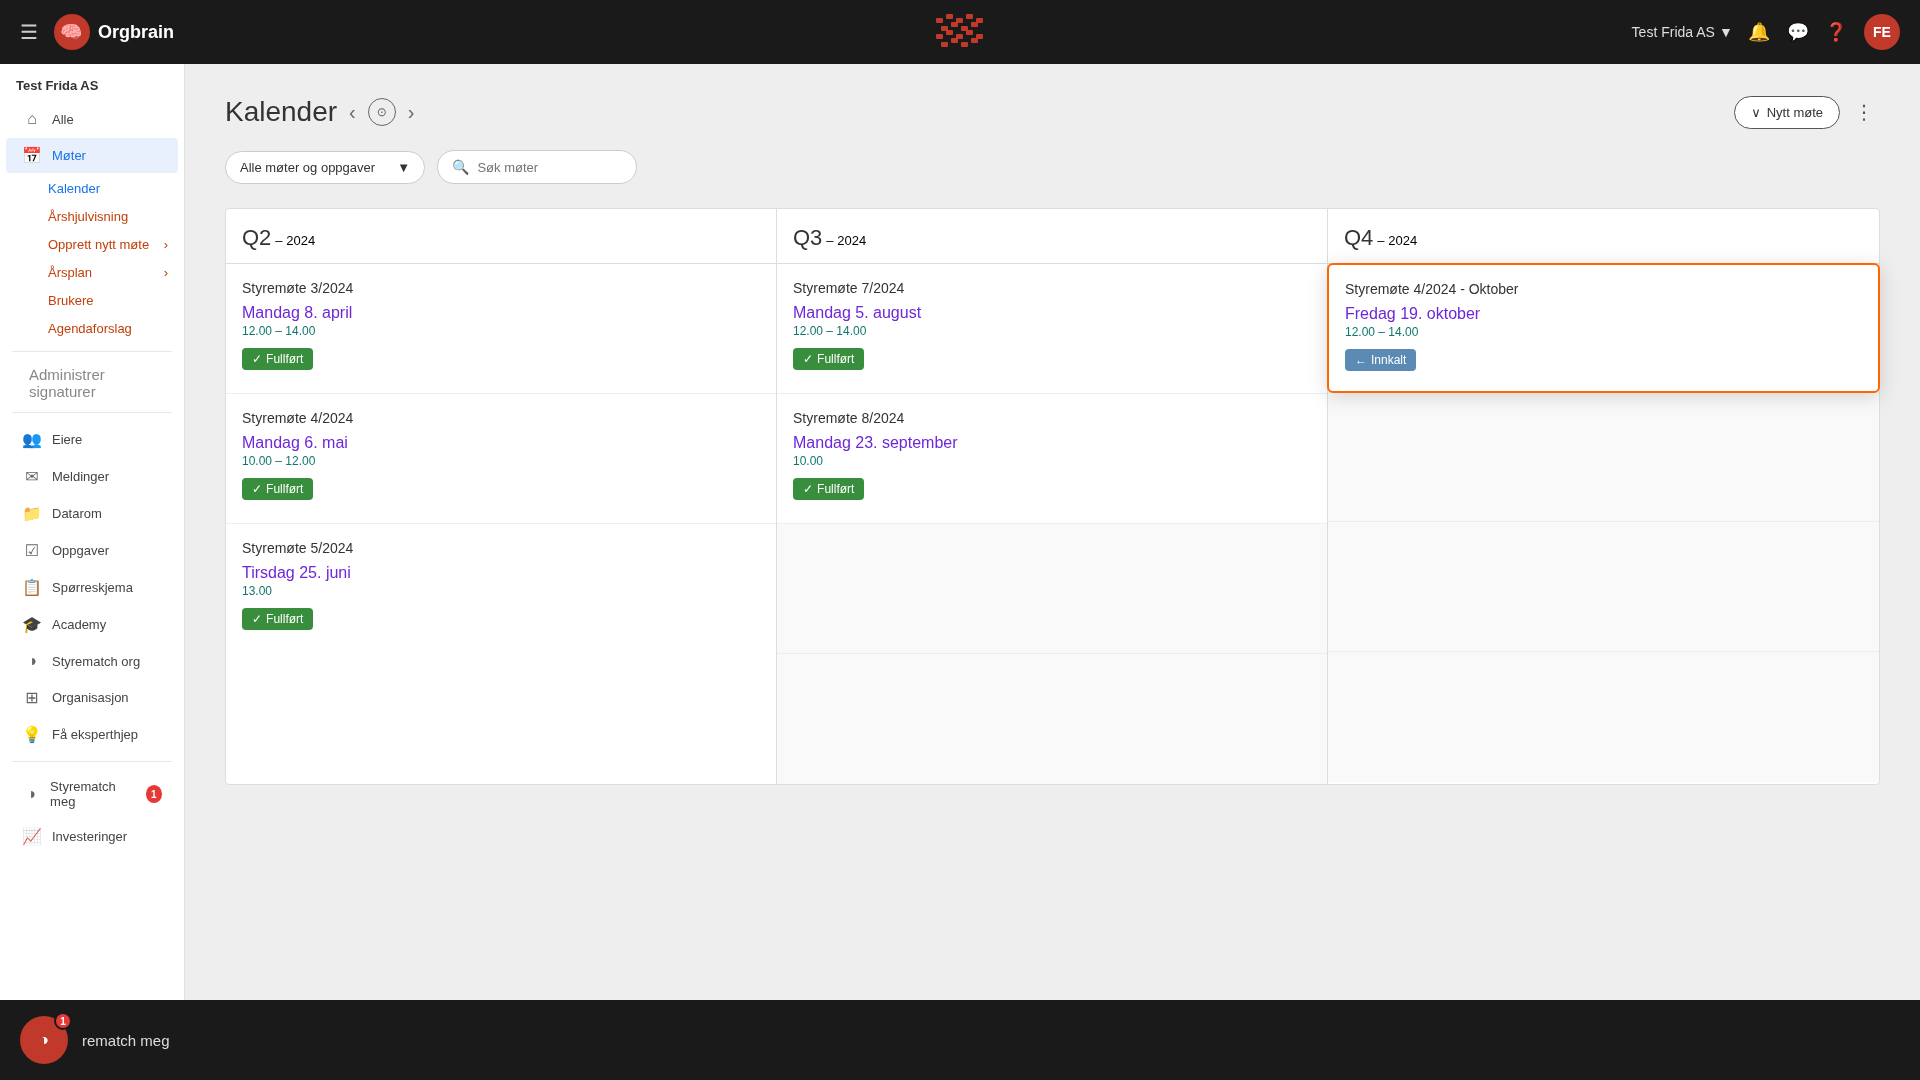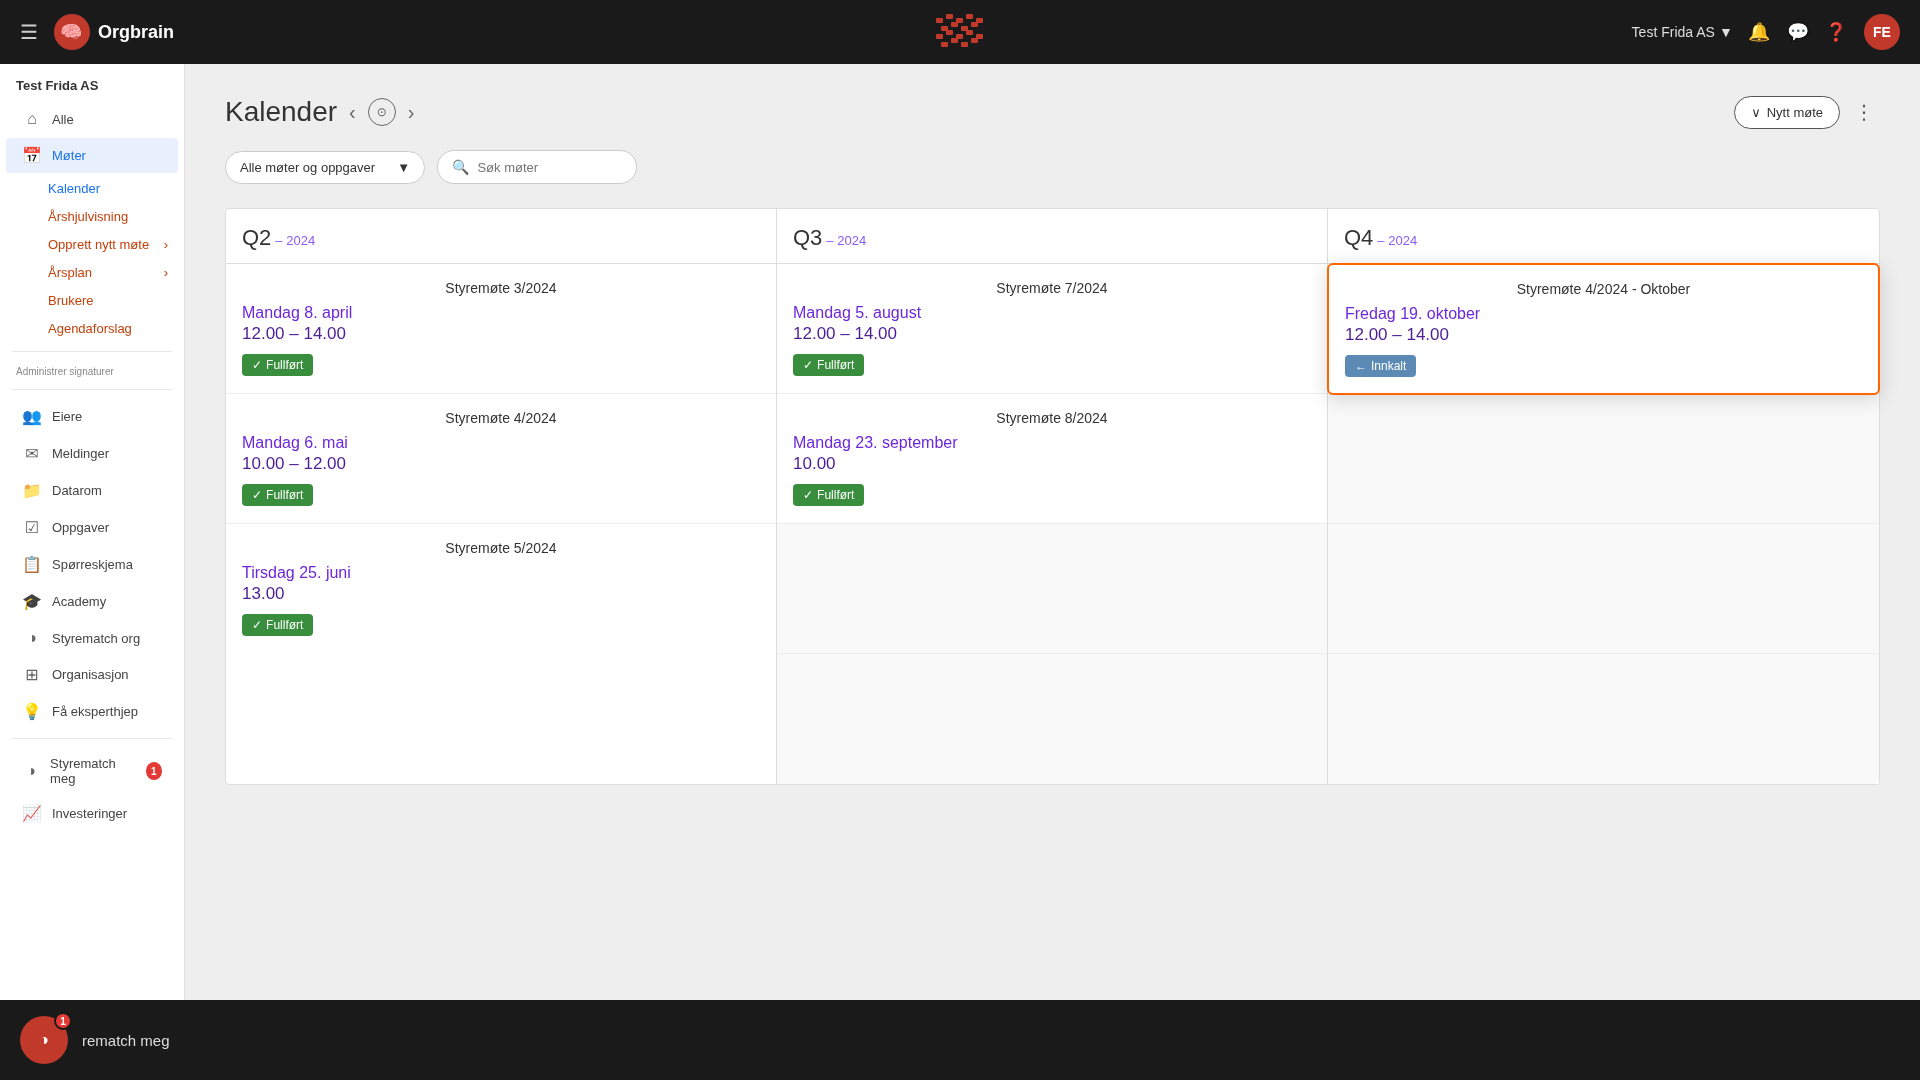--- a/index.html
+++ b/index.html
@@ -77,21 +77,21 @@
       padding: 6px 10px;
       font-size: 13px;
       color: #c2410c;
       cursor: pointer;
       border-radius: 4px;
       margin: 1px 6px;
       display: flex; align-items: center; justify-content: space-between;
     }
     .sidebar-sub-item.active { color: #1a73e8; font-weight: 500; }
     .sidebar-divider { height: 1px; background: #e8e8e8; margin: 8px 12px; }
-    .sidebar-label { padding: 6px 16px 4px; font-size: 10px; color: #888; }
+    .sidebar-label { padding: 6px 16px 4px; font-size: 15px; color: #888; margin-left: 13px; }
 
     
     .notification-badge {
       background: #e53935; color: #fff; border-radius: 50%;
       width: 18px; height: 18px; font-size: 10px;
       display: flex; align-items: center; justify-content: center;
       font-weight: bold;
     }
 
     
@@ -150,34 +150,34 @@
       border-radius: 4px;
       overflow: visible;
     }
     .quarter-col { border-right: 1px solid #ddd; }
     .quarter-col:last-child { border-right: none; }
     .quarter-header {
       padding: 16px 16px 12px;
       border-bottom: 1px solid #ddd;
     }
     .quarter-label { font-size: 22px; font-weight: 400; color: #333; display: flex; align-items: baseline; gap: 4px; }
-    .quarter-year { font-size: 13px; color: #8b5cf6; }
+    .quarter-year { font-size: 13px; color: #000000; }
 
     
     .meeting-card {
       padding: 16px;
       border-bottom: 1px solid #eee;
       background: #fff;
       min-height: 130px;
       vertical-align: top;
     }
     .meeting-card:last-child { border-bottom: none; }
-    .meeting-title { font-size: 14px; font-weight: 500; color: #333; margin-bottom: 8px; text-align: center; }
+    .meeting-title { font-size: 14px; font-weight: 500; color: #333; margin-bottom: 8px; }
     .meeting-date { font-size: 16px; color: #6d28d9; margin-bottom: 2px; }
-    .meeting-time { font-size: 17px; color: #4c1d95; margin-bottom: 10px; }
+    .meeting-time { font-size: 12px; color: #0f766e; margin-bottom: 10px; }
     .status-badge {
       display: inline-flex; align-items: center; gap: 4px;
       padding: 4px 10px; border-radius: 4px;
       font-size: 12px; font-weight: 500;
     }
     .status-fullfort { background: #388e3c; color: #fff; }
     .status-innkalt { background: #5b8ab5; color: #fff; }
     .empty-cell { min-height: 130px; background: #f9f9f9; }
 
     

